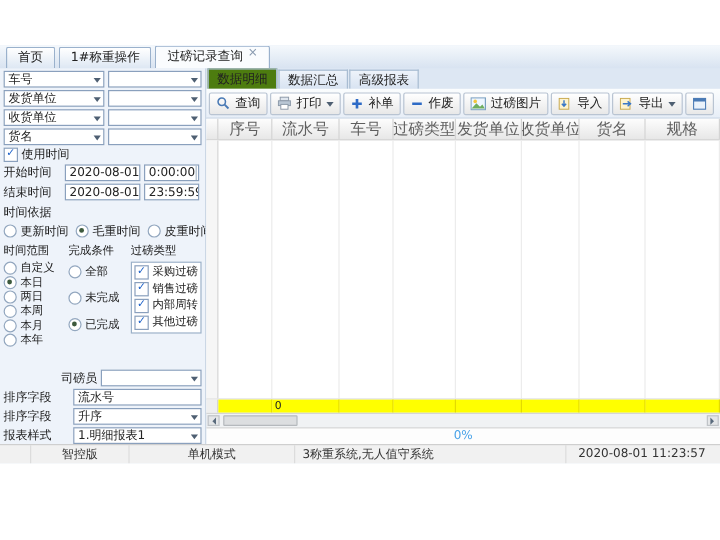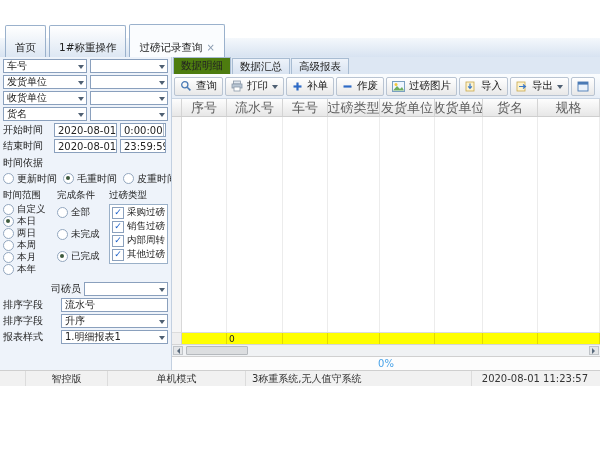--- a/index.html
+++ b/index.html
@@ -1,40 +1,40 @@
 <!DOCTYPE html>
 <html><head>
 <meta charset="utf-8">
 <style>
   html,body{margin:0;padding:0}
   body{width:600px;height:450px;background:#fff;font-family:"DejaVu Sans","Liberation Sans",sans-serif;font-size:11px;color:#222;position:relative;overflow:hidden}
   .app{position:absolute;left:0;top:38px;width:600px;height:348px;background:#dde7f3;box-sizing:border-box}
   
   .tabbar{height:19px;display:flex;align-items:flex-end;padding-left:5px;background:linear-gradient(#f4f8fc,#d8e3f1)}
-  .tab{height:14px;padding:15px 9px 2px;margin-right:3px;background:linear-gradient(#ffffff,#dde7f3);border:1px solid #9ab1cc;border-bottom:none;border-radius:2px 2px 0 0;display:flex;align-items:center;gap:4px;font-size:10.5px;white-space:nowrap}
+  .tab{height:14px;padding:1px 9px 2px;margin-right:3px;background:linear-gradient(#ffffff,#dde7f3);border:1px solid #9ab1cc;border-bottom:none;border-radius:2px 2px 0 0;display:flex;align-items:flex-start;gap:4px;font-size:10.5px;white-space:nowrap}
   .tab.active{background:#fafcfe;height:15px}
   .closex{color:#8a9bb0;font-size:10px;line-height:10px}
   
   .main{display:flex;height:313px}
   .left{width:172px;background:#eef3fa;border-right:1px solid #c3d0e0;box-sizing:border-box;padding:2px 3px;overflow:hidden;font-size:10px}
   .row{display:flex;align-items:center;gap:3px;margin-bottom:2px;height:14px}
   .combo,.tbox{background:#fff;border:1px solid #8aa0bd;height:14px;box-sizing:border-box;display:flex;align-items:center;padding-left:3px;white-space:nowrap;overflow:hidden}
   .arw{width:0;height:0;border:3px solid transparent;border-top:4px solid #4e5f72;margin-left:auto;margin-right:2px;margin-top:4px;flex:none}
   .fldcombo{width:84px}
   .valcombo{flex:1}
   .lbl{white-space:nowrap}
   .cb{width:10px;height:10px;border:1px solid #8aa0bd;background:#fff;flex:none;font-size:9px;line-height:9px;text-align:center;color:#1a5fc8}
   .cb.checked::after{content:"✓";font-weight:bold}
   .rd{width:9px;height:9px;border:1px solid #93a7bf;border-radius:50%;background:#fff;flex:none;position:relative}
   .rd.sel::after{content:"";position:absolute;left:2px;top:2px;width:4px;height:4px;border-radius:50%;background:#3d5a3d}
   .datebox{width:63px}
   .timebox{width:46px}
   .spin{width:9px;height:12px;display:flex;flex-direction:column;align-items:center;justify-content:center;gap:1px;border-left:1px solid #aab8c8;margin-left:auto;flex:none}
   .cal{width:9px;height:9px;flex:none;margin-left:auto}
-  .grp3{display:flex;gap:2px;margin-top:3px;margin-bottom:6px}
+  .grp3{display:flex;gap:2px;margin-top:3px;margin-bottom:18px}
   .g3col{display:flex;flex-direction:column;font-size:9.5px}
   .g3col .gt{font-weight:normal;margin-bottom:2px;white-space:nowrap}
   .opt{display:flex;align-items:center;gap:3px;height:11px;margin-bottom:1px;white-space:nowrap}
   .typebox{border:1px solid #9ab0c8;background:#fff;padding:2px 2px;display:flex;flex-direction:column;gap:2px}
   .sect{margin:3px 0 2px;font-size:10px}
   
   .right{flex:1;display:flex;flex-direction:column;min-width:0}
   .rtabs{height:17px;display:flex;align-items:flex-end;background:#dde7f3;padding-left:1px}
   .rtab{height:13px;padding:1px 7px;margin-right:1px;border:1px solid #a8bcd2;border-bottom:none;background:linear-gradient(#eef3fa,#d8e3f1);font-size:10.5px;display:flex;align-items:center;white-space:nowrap}
   .rtab.active{background:#4d7c0f;height:14px}
@@ -127,20 +127,24 @@
         <div class="combo fldcombo">
           <span>货名</span>
           <span class="arw"></span>
         </div>
         <div class="combo valcombo">
           <span></span>
           <span class="arw"></span>
         </div>
       </div>
 
+      <div class="row" style="height:12px">
+        <span class="cb checked"></span>
+        <span class="lbl">使用时间</span>
+      </div>
 
       <div class="row">
         <span class="lbl" style="width:48px">开始时间</span>
         <div class="combo datebox">
           <span>2020-08-01</span>
           <svg class="cal" viewBox="0 0 9 9">
               <rect x="0.5" y="1.5" width="8" height="7" fill="#fff" stroke="#7b8da0"></rect>
               <rect x="0.5" y="1.5" width="8" height="2.2" fill="#c96a4f"></rect>
             </svg>
         </div>

